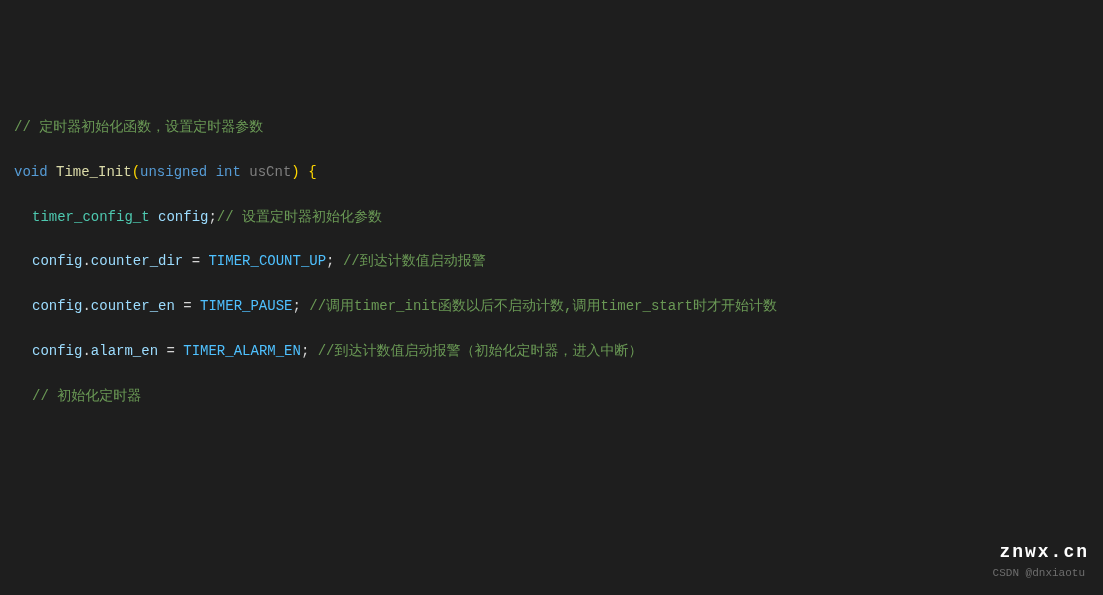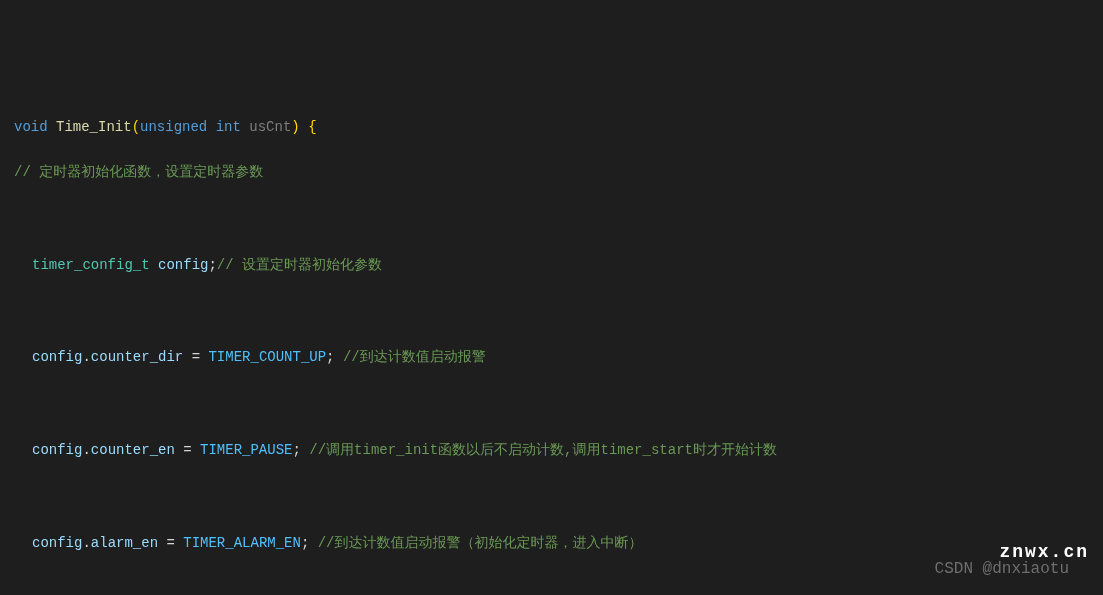--- a/index.html
+++ b/index.html
@@ -12,21 +12,21 @@
     width: 1103px;
     height: 595px;
     overflow: hidden;
     position: relative;
     white-space: pre;
   }
   .code-area {
     padding: 4px 0 0 14px;
   }
   .line { display: block; }
-  .indent1 { padding-left: 18px; margin-top: 48px; }
+  .indent1 { padding-left: 18px; }
   .c-comment { color: #6a9955; }
   .c-keyword { color: #569cd6; }
   .c-type { color: #4ec9b0; }
   .c-func { color: #dcdcaa; }
   .c-var { color: #9cdcfe; }
   .c-param { color: #7f7f7f; }
   .c-num { color: #b5cea8; }
   .c-const { color: #4fc1ff; }
   .c-op { color: #d4d4d4; }
   .c-punc { color: #d4d4d4; }
@@ -37,34 +37,34 @@
     right: 14px;
     bottom: 28px;
     color: #ffffff;
     font-weight: bold;
     letter-spacing: 2px;
     font-size: 18px;
     margin-top: 48px;
   }
   .watermark2 {
     position: absolute;
-    right: 34px;
+    right: 18px;
     bottom: 12px;
     color: #6e6e6e;
-    font-size: 16px;
+    font-size: 11px;
   }
 </style>
 </head>
 <body>
 
 
 
 <div class="code-area">
+<span class="line"><span class="c-comment">// 定时器初始化函数，设置定时器参数</span></span>
 <span class="line"><span class="c-keyword">void</span> <span class="c-func">Time_Init</span><span class="c-bracket-y">(</span><span class="c-keyword">unsigned</span> <span class="c-keyword">int</span> <span class="c-param">usCnt</span><span class="c-bracket-y">)</span> <span class="c-bracket-y">{</span></span>
-<span class="line"><span class="c-comment">// 定时器初始化函数，设置定时器参数</span></span>
 <span class="line indent1"><span class="c-type">timer_config_t</span> <span class="c-var">config</span><span class="c-punc">;</span><span class="c-comment">// 设置定时器初始化参数</span></span>
 <span class="line indent1"><span class="c-var">config</span><span class="c-punc">.</span><span class="c-var">counter_dir</span> <span class="c-op">=</span> <span class="c-const">TIMER_COUNT_UP</span><span class="c-punc">;</span> <span class="c-comment">//到达计数值启动报警</span></span>
 <span class="line indent1"><span class="c-var">config</span><span class="c-punc">.</span><span class="c-var">counter_en</span> <span class="c-op">=</span> <span class="c-const">TIMER_PAUSE</span><span class="c-punc">;</span> <span class="c-comment">//调用timer_init函数以后不启动计数,调用timer_start时才开始计数</span></span>
 <span class="line indent1"><span class="c-var">config</span><span class="c-punc">.</span><span class="c-var">alarm_en</span> <span class="c-op">=</span> <span class="c-const">TIMER_ALARM_EN</span><span class="c-punc">;</span> <span class="c-comment">//到达计数值启动报警（初始化定时器，进入中断）</span></span>
 <span class="line indent1"><span class="c-comment">// 初始化定时器</span></span>
 
 
 
 
 

